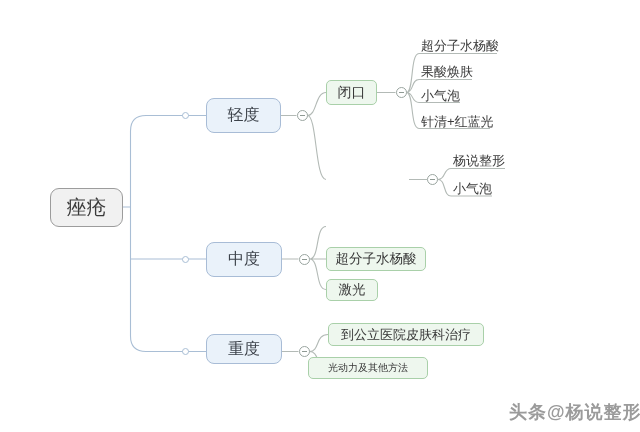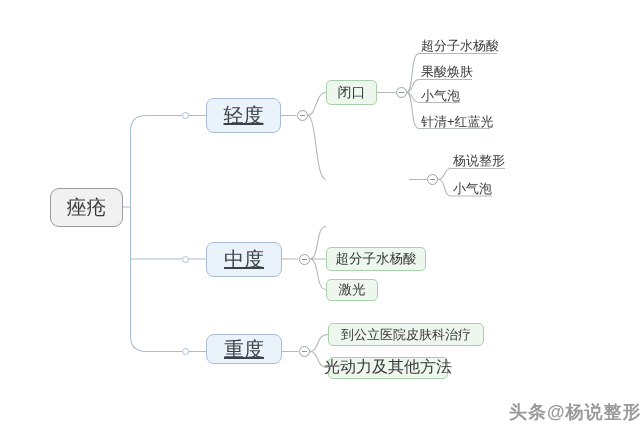--- a/index.html
+++ b/index.html
@@ -29,21 +29,21 @@
     white-space:nowrap;color:var(--text-dark);cursor:default;
   }
   .node-root{
     background:var(--root-node-fill);
     border:1.4px solid var(--root-node-border);
     border-radius:9px;font-size:20px;color:#3a3a3a;
   }
   .node-branch{
     background:var(--branch-node-fill);
     border:1px solid var(--branch-node-border);
-    border-radius:8px;font-size:20px;text-decoration:underline;
+    border-radius:8px;font-size:16px;
   }
   .node-leafbox{
     background:var(--leaf-node-fill);
     border:1px solid var(--leaf-node-border);
     border-radius:5px;font-size:13.5px;color:#373737;
   }
   .leaf-text{
     position:absolute;z-index:2;font-size:13px;line-height:13px;
     color:#3a3a3a;white-space:nowrap;cursor:default;
   }
@@ -128,17 +128,17 @@
   <div class="leaf-text" style="left:421px;top:88.5px">小气泡</div>
   <div class="leaf-text" style="left:421px;top:114.5px">针清+红蓝光</div>
 
   <div class="leaf-text" style="left:453px;top:154px">杨说整形</div>
   <div class="leaf-text" style="left:453px;top:181.5px">小气泡</div>
 
   <div class="node node-leafbox" style="left:326px;top:247px;width:100px;height:24px">超分子水杨酸</div>
   <div class="node node-leafbox" style="left:326px;top:278.5px;width:52px;height:22px">激光</div>
 
   <div class="node node-leafbox" style="left:328px;top:323px;width:156px;height:23px;font-size:13px">到公立医院皮肤科治疗</div>
-  <div class="node node-leafbox" style="left:328px;top:356.5px;width:120px;height:22px;font-size:16px">光动力及其他方法</div>
+  <div class="node node-leafbox" style="left:308px;top:356.5px;width:120px;height:22px;font-size:10px">光动力及其他方法</div>
 
   <div class="watermark">头条@杨说整形</div>
 
 </div>
 
 </body></html>

